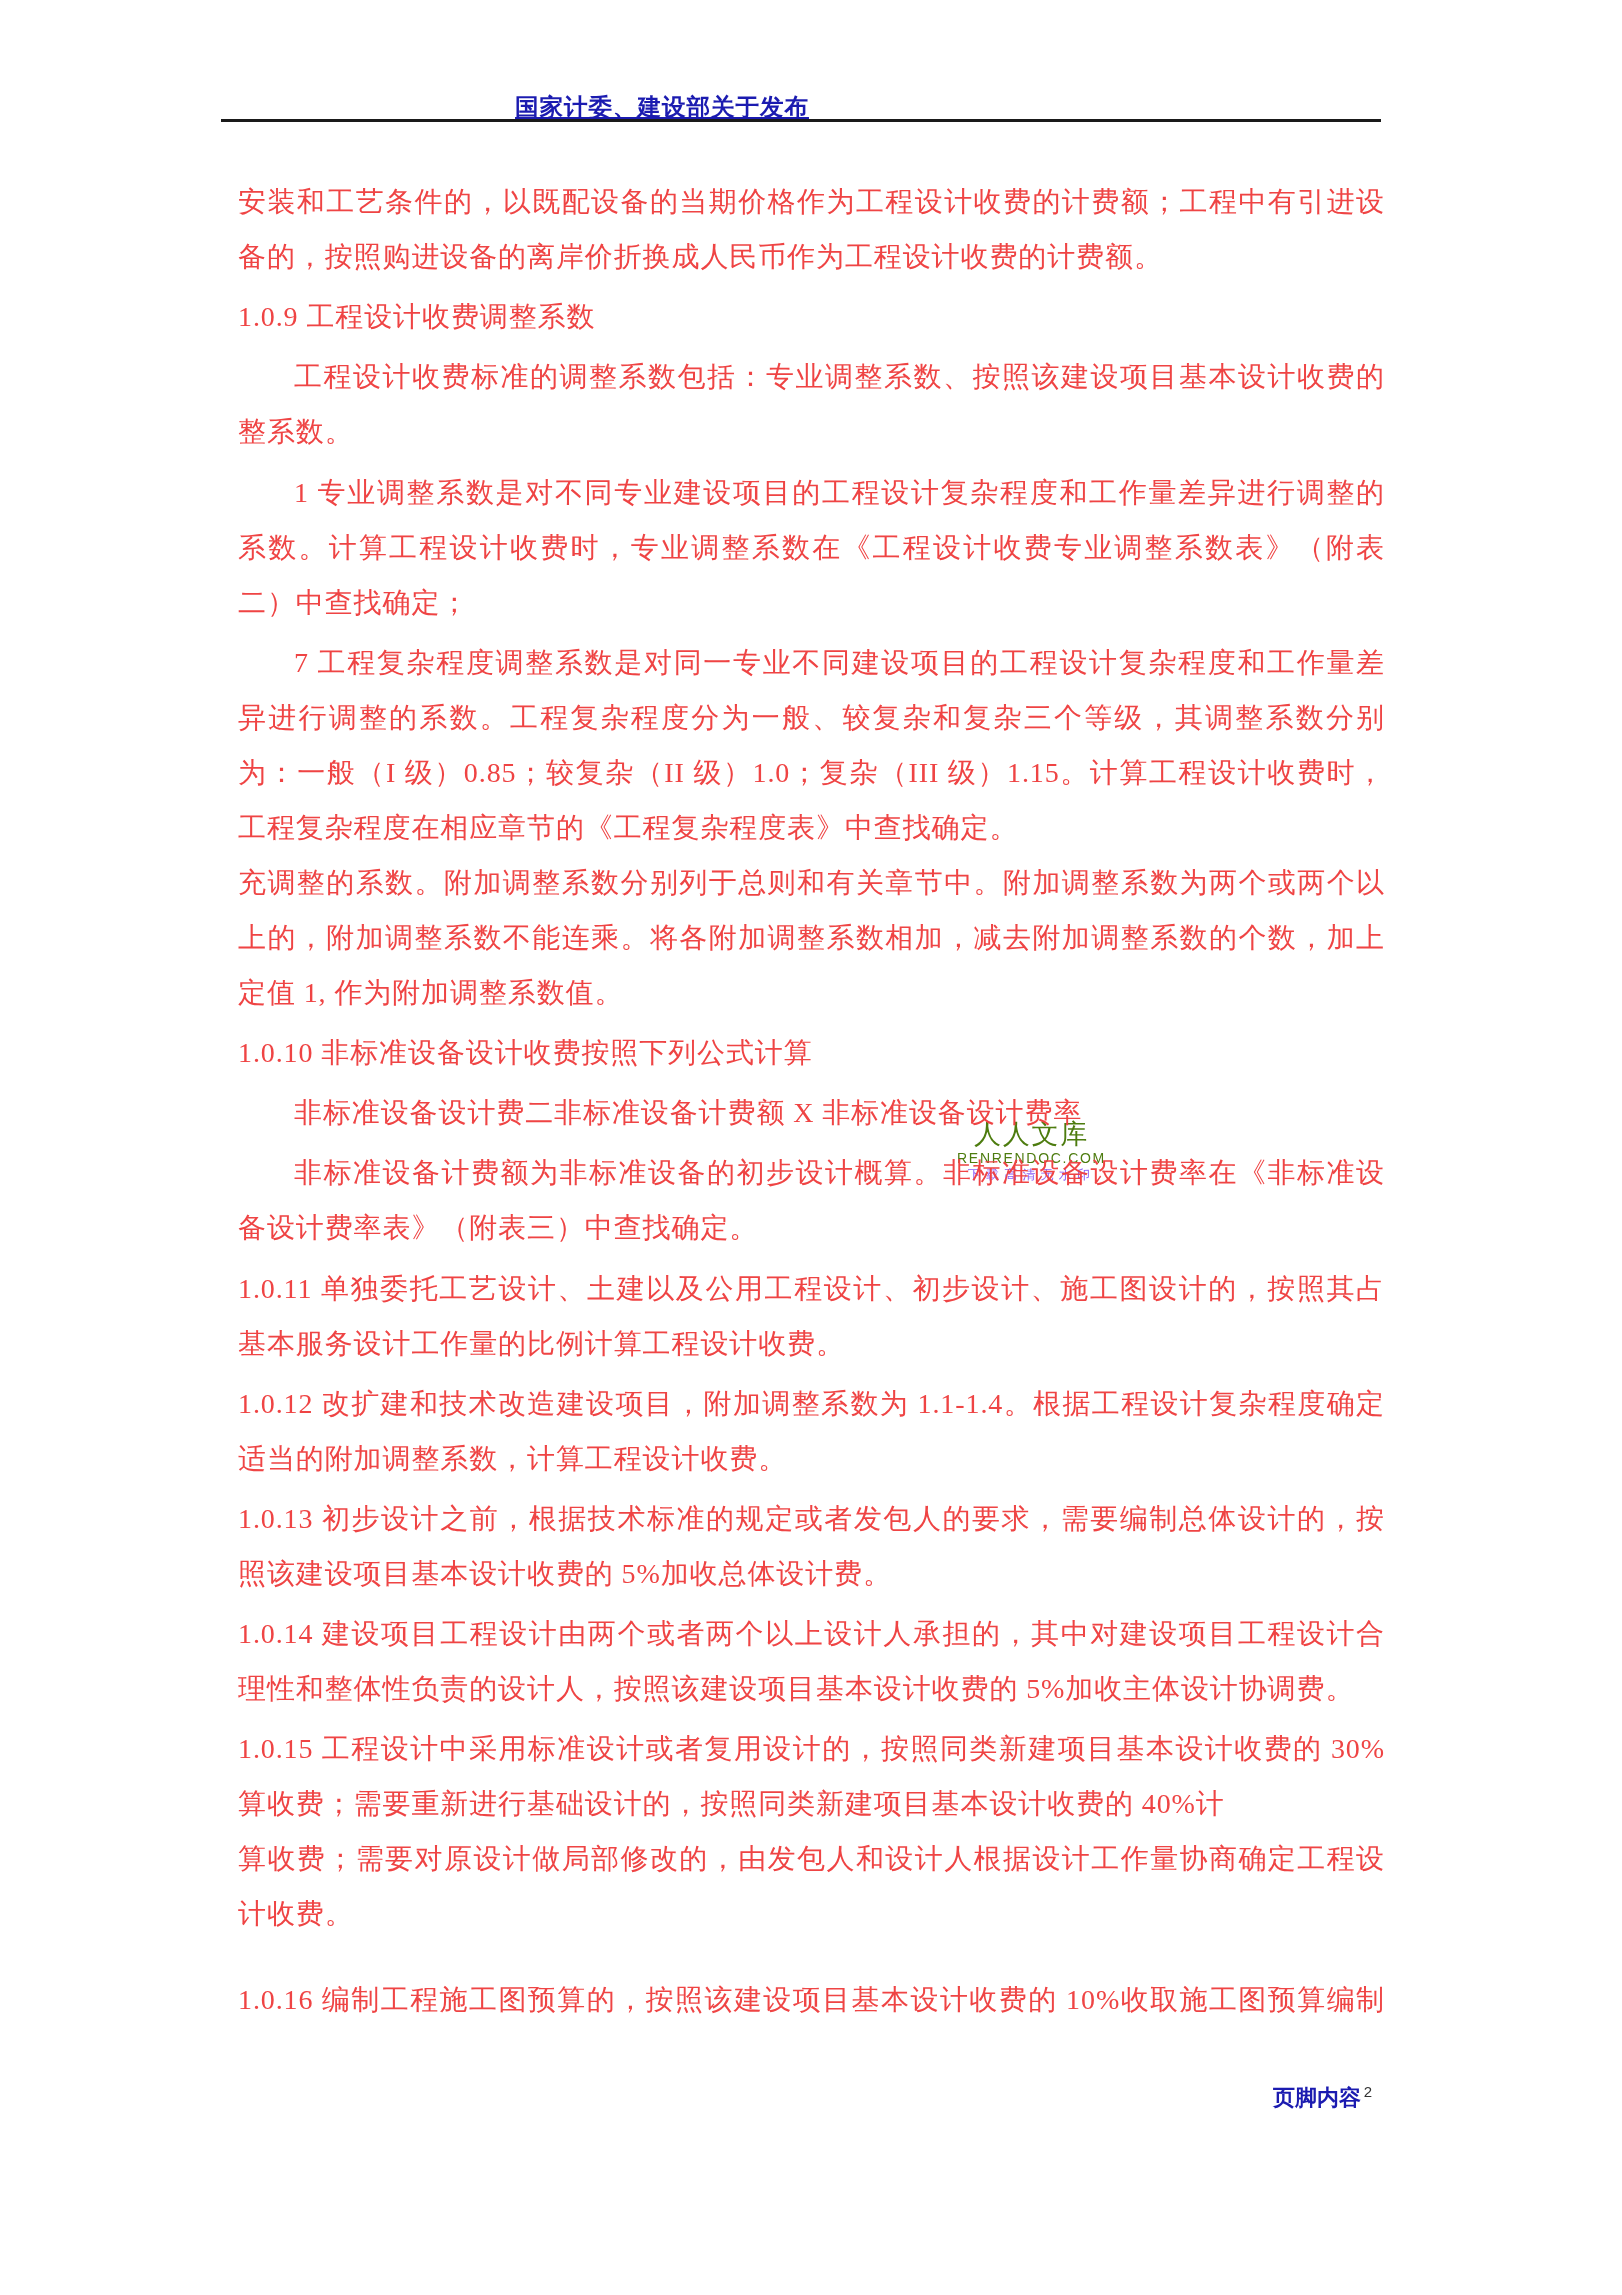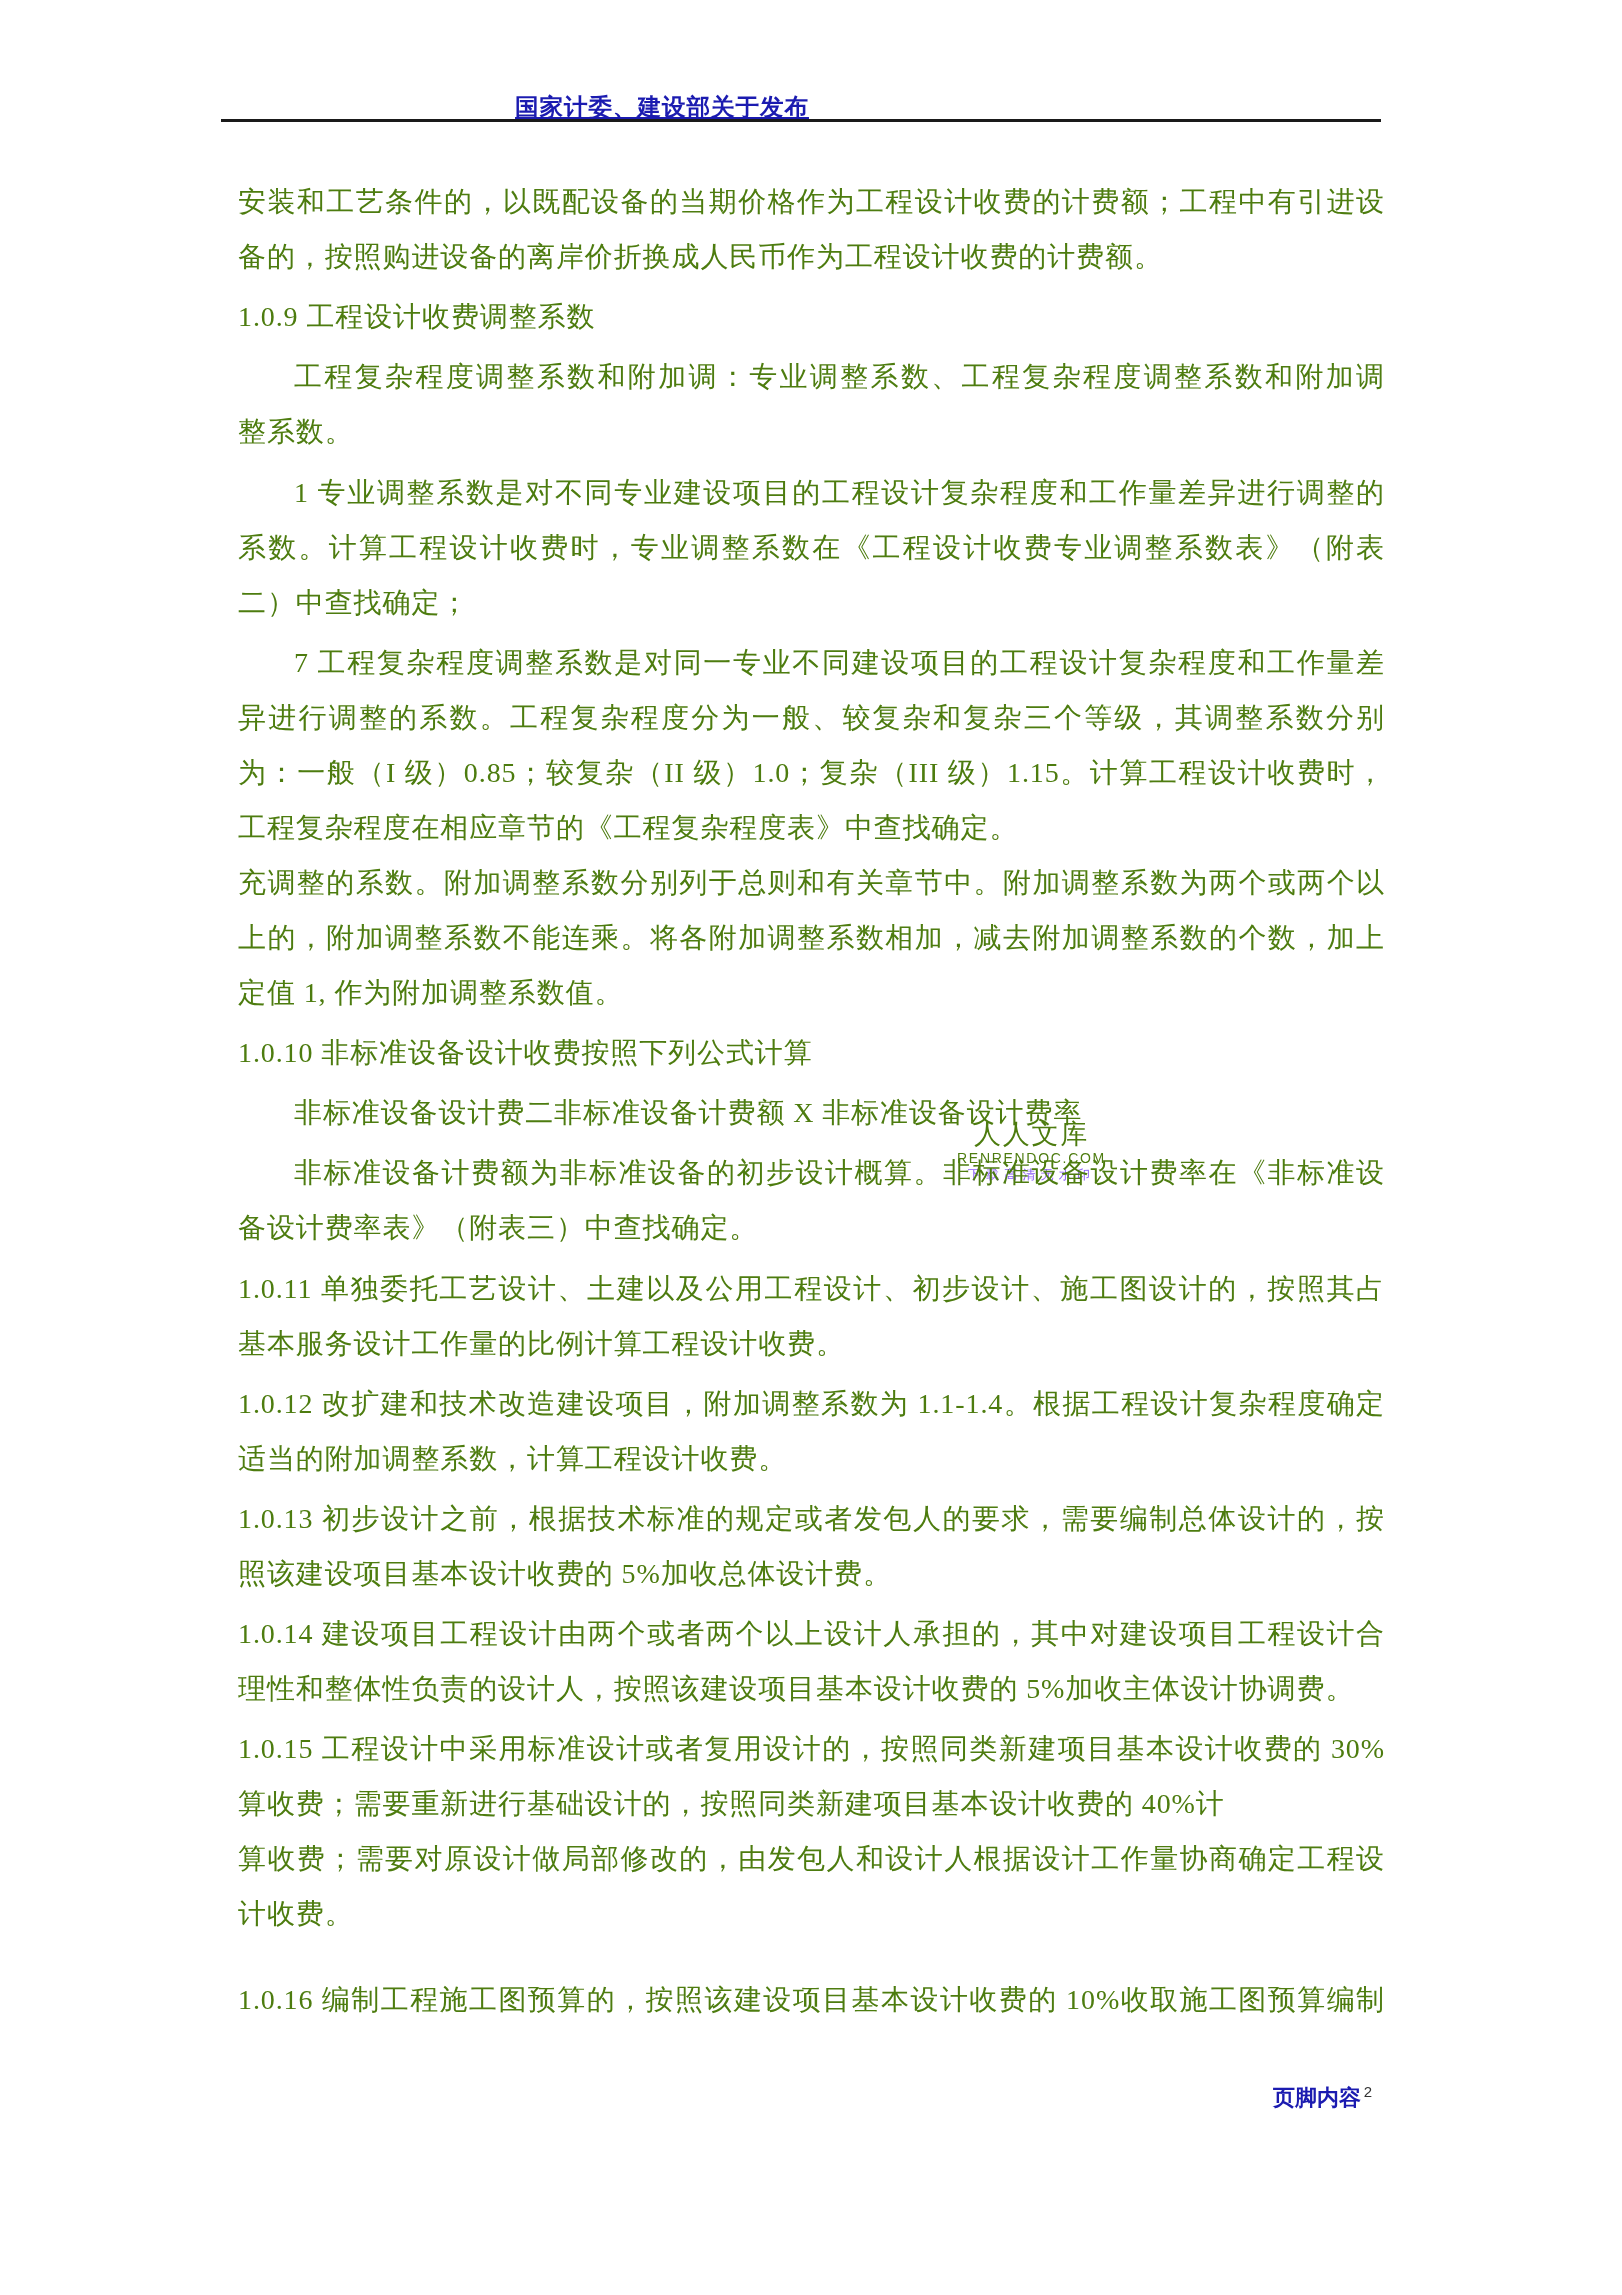--- a/index.html
+++ b/index.html
@@ -31,21 +31,21 @@
     text-align:center;z-index:1;
     font-family:"Liberation Serif","DejaVu Serif",serif;
   }
   .wm1{font-size:27px;color:#4d7c0f;letter-spacing:1.7px;font-weight:normal;line-height:30px;}
   .wm2{font-size:14px;color:#4d7c0f;letter-spacing:1.7px;line-height:15.7px;margin-top:1.7px;
        font-family:"Liberation Sans","DejaVu Sans",sans-serif;}
   .wm3{font-size:13px;color:#8b5cf6;letter-spacing:5.2px;line-height:15px;margin-top:0.9px;}
   
   .content{
     position:absolute;left:238px;top:174px;width:1147px;z-index:2;
-    font-size:28px;color:#4d7c0f;
+    font-size:28px;color:#ef4444;
   }
   .line{
     height:55px;line-height:55px;
     overflow:hidden;
     text-align:justify;
     letter-spacing:0.9px;
   }
   .line.full{text-align-last:justify;}
   .line.ind{text-indent:56px;}
   .line.para{margin-top:5.2px;}
@@ -74,21 +74,21 @@
   <div class="watermark">
     <div class="wm1">人人文库</div>
     <div class="wm2">RENRENDOC.COM</div>
     <div class="wm3">下载高清无水印</div>
   </div>
 
   <div id="content" class="content">
       <div class="line full">安装和工艺条件的，以既配设备的当期价格作为工程设计收费的计费额；工程中有引进设</div>
       <div class="line">备的，按照购进设备的离岸价折换成人民币作为工程设计收费的计费额。</div>
       <div class="line para">1.0.9 工程设计收费调整系数</div>
-      <div class="line full ind para">工程复杂程度调整系数和附加调：专业调整系数、工程复杂程度调整系数和附加调</div>
+      <div class="line full ind para">工程设计收费标准的调整系数包括：专业调整系数、按照该建设项目基本设计收费的</div>
       <div class="line">整系数。</div>
       <div class="line full ind para">1 专业调整系数是对不同专业建设项目的工程设计复杂程度和工作量差异进行调整的</div>
       <div class="line full">系数。计算工程设计收费时，专业调整系数在《工程设计收费专业调整系数表》（附表</div>
       <div class="line">二）中查找确定；</div>
       <div class="line full ind para">7 工程复杂程度调整系数是对同一专业不同建设项目的工程设计复杂程度和工作量差</div>
       <div class="line full">异进行调整的系数。工程复杂程度分为一般、较复杂和复杂三个等级，其调整系数分别</div>
       <div class="line full">为：一般（I 级）0.85；较复杂（II 级）1.0；复杂（III 级）1.15。计算工程设计收费时，</div>
       <div class="line">工程复杂程度在相应章节的《工程复杂程度表》中查找确定。</div>
       <div class="line full">充调整的系数。附加调整系数分别列于总则和有关章节中。附加调整系数为两个或两个以</div>
       <div class="line full">上的，附加调整系数不能连乘。将各附加调整系数相加，减去附加调整系数的个数，加上</div>

